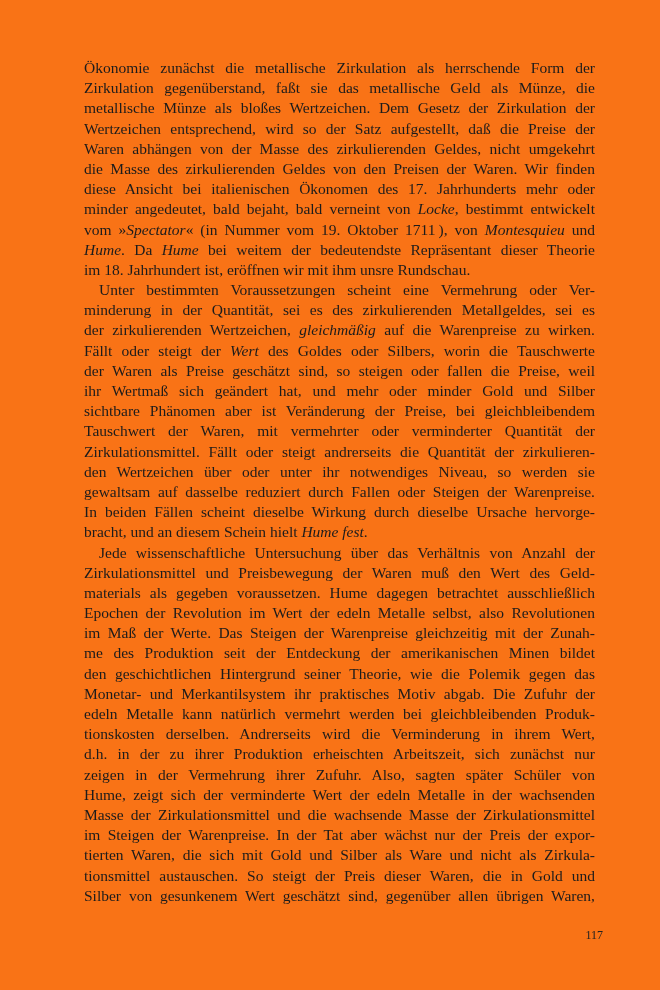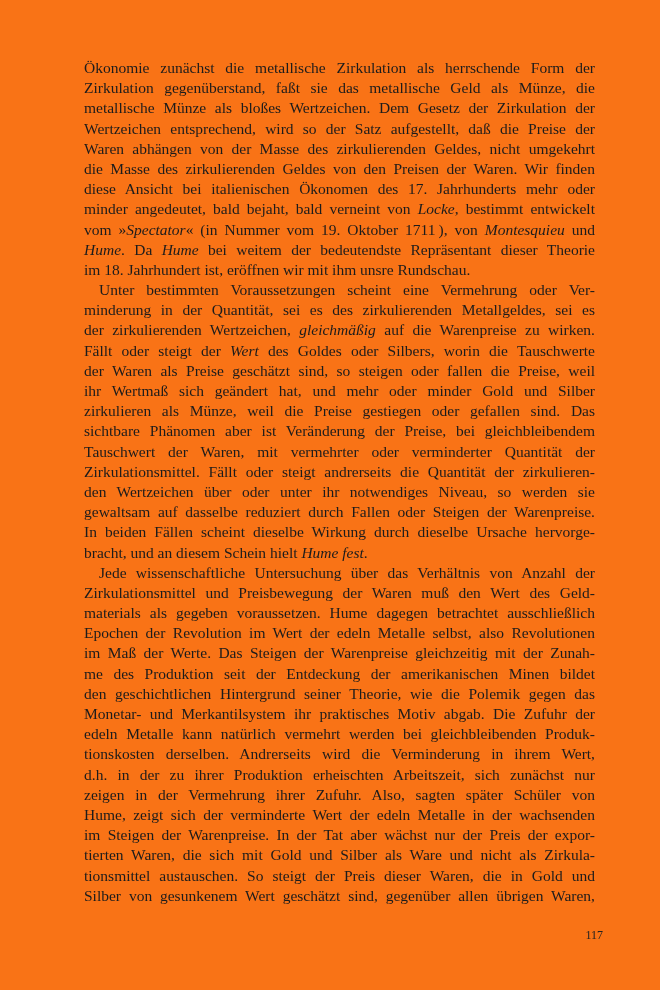--- a/index.html
+++ b/index.html
@@ -68,40 +68,40 @@
       <div class="line"><span>minder angedeutet, bald bejaht, bald verneint von </span><span class="i">Locke</span><span>, bestimmt entwickelt</span></div>
       <div class="line"><span>vom »</span><span class="i">Spectator</span><span>« (in Nummer vom 19. Oktober 1711 ), von </span><span class="i">Montesquieu</span><span> und</span></div>
       <div class="line"><span class="i">Hume</span><span>. Da </span><span class="i">Hume</span><span> bei weitem der bedeutendste Repräsentant dieser Theorie</span></div>
       <div class="line pe"><span>im 18. Jahrhundert ist, eröffnen wir mit ihm unsre Rundschau.</span></div>
       <div class="line ind"><span>Unter bestimmten Voraussetzungen scheint eine Vermehrung oder Ver-</span></div>
       <div class="line"><span>minderung in der Quantität, sei es des zirkulierenden Metallgeldes, sei es</span></div>
       <div class="line"><span>der zirkulierenden Wertzeichen, </span><span class="i">gleichmäßig</span><span> auf die Warenpreise zu wirken.</span></div>
       <div class="line"><span>Fällt oder steigt der </span><span class="i">Wert</span><span> des Goldes oder Silbers, worin die Tauschwerte</span></div>
       <div class="line"><span>der Waren als Preise geschätzt sind, so steigen oder fallen die Preise, weil</span></div>
       <div class="line"><span>ihr Wertmaß sich geändert hat, und mehr oder minder Gold und Silber</span></div>
-      <div class="line"><span>zirkulieren als Münze, weil die Preise gestiegen oder gefallen sind. Das</span></div>
       <div class="line"><span>sichtbare Phänomen aber ist Veränderung der Preise, bei gleichbleibendem</span></div>
       <div class="line"><span>Tauschwert der Waren, mit vermehrter oder verminderter Quantität der</span></div>
       <div class="line"><span>Zirkulationsmittel. Fällt oder steigt andrerseits die Quantität der zirkulieren-</span></div>
       <div class="line"><span>den Wertzeichen über oder unter ihr notwendiges Niveau, so werden sie</span></div>
       <div class="line"><span>gewaltsam auf dasselbe reduziert durch Fallen oder Steigen der Warenpreise.</span></div>
       <div class="line"><span>In beiden Fällen scheint dieselbe Wirkung durch dieselbe Ursache hervorge-</span></div>
       <div class="line pe"><span>bracht, und an diesem Schein hielt </span><span class="i">Hume fest</span><span>.</span></div>
       <div class="line ind"><span>Jede wissenschaftliche Untersuchung über das Verhältnis von Anzahl der</span></div>
       <div class="line"><span>Zirkulationsmittel und Preisbewegung der Waren muß den Wert des Geld-</span></div>
       <div class="line"><span>materials als gegeben voraussetzen. Hume dagegen betrachtet ausschließlich</span></div>
       <div class="line"><span>Epochen der Revolution im Wert der edeln Metalle selbst, also Revolutionen</span></div>
       <div class="line"><span>im Maß der Werte. Das Steigen der Warenpreise gleichzeitig mit der Zunah-</span></div>
       <div class="line"><span>me des Produktion seit der Entdeckung der amerikanischen Minen bildet</span></div>
       <div class="line"><span>den geschichtlichen Hintergrund seiner Theorie, wie die Polemik gegen das</span></div>
       <div class="line"><span>Monetar- und Merkantilsystem ihr praktisches Motiv abgab. Die Zufuhr der</span></div>
       <div class="line"><span>edeln Metalle kann natürlich vermehrt werden bei gleichbleibenden Produk-</span></div>
       <div class="line"><span>tionskosten derselben. Andrerseits wird die Verminderung in ihrem Wert,</span></div>
       <div class="line"><span>d.h. in der zu ihrer Produktion erheischten Arbeitszeit, sich zunächst nur</span></div>
       <div class="line"><span>zeigen in der Vermehrung ihrer Zufuhr. Also, sagten später Schüler von</span></div>
       <div class="line"><span>Hume, zeigt sich der verminderte Wert der edeln Metalle in der wachsenden</span></div>
+      <div class="line"><span>Masse der Zirkulationsmittel und die wachsende Masse der Zirkulationsmittel</span></div>
       <div class="line"><span>im Steigen der Warenpreise. In der Tat aber wächst nur der Preis der expor-</span></div>
       <div class="line"><span>tierten Waren, die sich mit Gold und Silber als Ware und nicht als Zirkula-</span></div>
       <div class="line"><span>tionsmittel austauschen. So steigt der Preis dieser Waren, die in Gold und</span></div>
       <div class="line"><span>Silber von gesunkenem Wert geschätzt sind, gegenüber allen übrigen Waren,</span></div>
     </div>
   <div class="pagenum">117</div>
 </div>
 
 </body></html>

